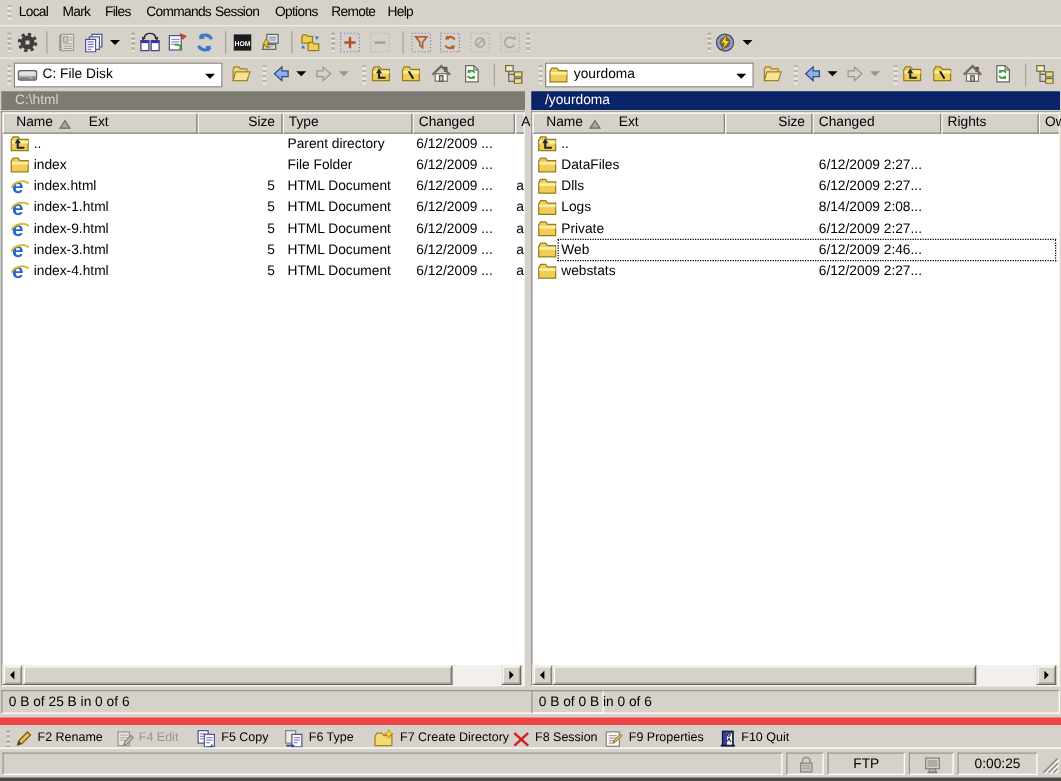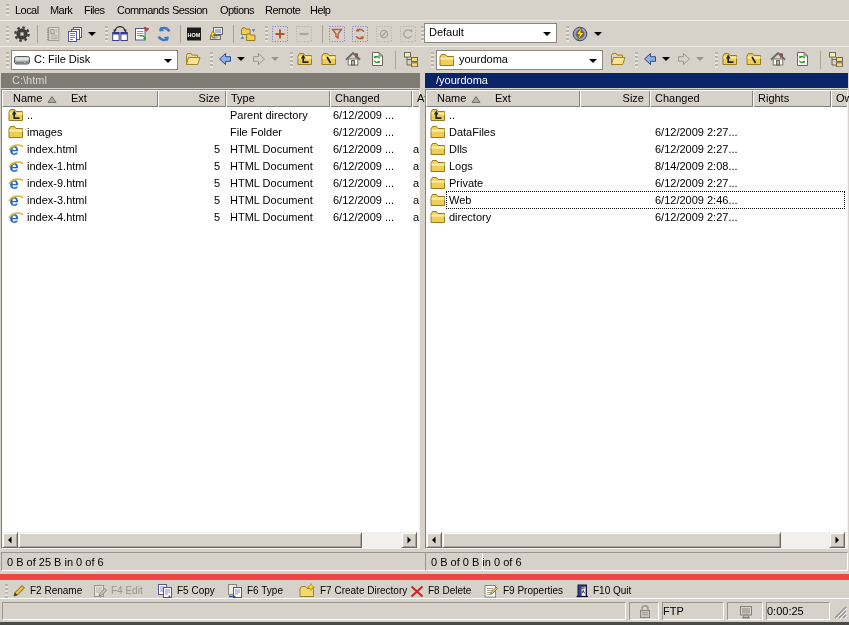--- a/index.html
+++ b/index.html
@@ -14,21 +14,21 @@
 .pathbar{position:absolute;height:15px;color:#d8d5ce;padding-left:11px;line-height:15px;top:73px !important}
 .lv{position:absolute;background:#fff;border-top:1px solid #828282;border-left:1px solid #828282;border-right:1px solid #f4f2ee;border-bottom:1px solid #f4f2ee}
 .hdr{position:absolute;left:0;right:0;top:0;height:17px;background:#d6d2ca;border-bottom:1px solid #828282;border-top:1px solid #fff;border-left:1px solid #fff}
 .hcell{position:absolute;top:0;height:16px;line-height:15px;border-right:1px solid #828282;box-shadow:1px 0 0 #fff}
 .row{position:absolute;height:17px;line-height:17px;left:0;right:0}
 .rowtxt{position:absolute;top:0;height:17px;line-height:16px;white-space:nowrap}
 .sbar{position:absolute;height:16px;background:#f2f0ec}
 .sbtn{position:absolute;top:0;width:16px;height:16px;background:#d6d2ca;border-top:1px solid #f2efe9;border-left:1px solid #f2efe9;border-right:1px solid #6c685e;border-bottom:1px solid #6c685e;box-shadow:inset 1px 1px 0 #fff,inset -1px -1px 0 #a8a49a}
 .thumb{position:absolute;top:0;height:16px;background:#d6d2ca;border-top:1px solid #f2efe9;border-left:1px solid #f2efe9;border-right:1px solid #6c685e;border-bottom:1px solid #6c685e;box-shadow:inset 1px 1px 0 #fff,inset -1px -1px 0 #a8a49a}
 .statusline{position:absolute;height:19px;line-height:19px;padding-left:5px;border:1px solid;border-color:#9a968c #fff #fff #9a968c}
-.spanel{position:absolute;top:3px;height:18px;line-height:17px;border:1px solid;border-color:#9a968c #fff #fff #9a968c;text-align:left}
+.spanel{position:absolute;top:3px;height:18px;line-height:17px;border:1px solid;border-color:#9a968c #fff #fff #9a968c;text-align:center}
 .btxt{position:absolute;top:0;height:22px;line-height:21px;white-space:nowrap}
 </style></head>
 <body>
 
 <div class="abs" id="menubar" style="left:0;top:0;width:849px;height:20px;background:#d6d2ca">
   <div class="grip" style="left:6px;top:4px;height:12px"></div>
   <span class="abs" style="left:15px;top:4px">Local</span>
   <span class="abs" style="left:50px;top:4px">Mark</span>
   <span class="abs" style="left:84px;top:4px">Files</span>
   <span class="abs" style="left:117px;top:4px">Commands</span>
@@ -136,24 +136,20 @@
         <rect x="0.5" y="0.5" width="15" height="15" fill="none" stroke="#b2aea4" stroke-width="1" stroke-dasharray="1 1.6"></rect>
         <circle cx="8" cy="8" r="3.6" fill="none" stroke="#aaa69c" stroke-width="1.4"></circle>
         <path d="M5 11 l6-6" stroke="#aaa69c" stroke-width="1.4"></path>
       </svg></div>
   <div class="icon" style="left:400px;top:5px"><svg width="16" height="16" viewBox="0 0 16 16">
         <rect x="0.5" y="0.5" width="15" height="15" fill="none" stroke="#b2aea4" stroke-width="1" stroke-dasharray="1 1.6"></rect>
         <path d="M11.5 9.5 a4 4 0 1 1 -1 -4.6" fill="none" stroke="#aaa69c" stroke-width="1.4"></path>
         <path d="M12.6 2.8 l-0.4 3.4 -3 -1.6 z" fill="#aaa69c"></path>
       </svg></div>
   <div class="grip" style="left:421px;top:5px;height:16px"></div>
-  <div class="combo" style="left:424px;top:2px;width:133px">
-    <span class="abs" style="left:4px;top:2px">Default</span>
-    <div class="ddarr" style="right:5px;top:8px"></div>
-  </div>
   <div class="grip" style="left:566px;top:5px;height:16px"></div>
   <div class="icon" style="left:572px;top:5px"><svg width="16" height="16" viewBox="0 0 16 16">
         <circle cx="8" cy="8" r="6.8" fill="#9aa2c0" stroke="#3c4462"></circle>
         <circle cx="8" cy="8" r="4.4" fill="#5c6890"></circle>
         <path d="M9.6 1.2 l-5.2 7.3 h3 l-2 6.3 6.6 -8.3 h-3.2 z" fill="#ffd822" stroke="#7a5c00" stroke-width=".8"></path>
       </svg></div>
   <div class="ddarr" style="left:594px;top:11px"></div>
 </div>
 
 <div class="abs" id="tb2" style="left:0;top:46px;width:849px;height:26px;background:#d6d2ca;border-top:1px solid #f0ede7">
@@ -304,21 +300,21 @@
           </svg></span>
         <span class="rowtxt" style="left:25px">..</span>
         <span class="rowtxt" style="left:228px">Parent directory</span>
         <span class="rowtxt" style="left:331px">6/12/2009 ...</span>
       </div>
       <div class="row" style="top:17px">
         <span style="position:absolute;left:6px;top:0px;width:16px;height:16px"><svg width="16" height="16" viewBox="0 0 16 16">
             <path d="M1 5 l1.5-2.5 h4 l1.5 2 h6.5 v9 h-13.5 z" fill="#f0cd54" stroke="#967c1e" stroke-width="1"></path>
             <path d="M1.5 5.5 h13 v2.2 h-13 z" fill="#fbeda6"></path>
           </svg></span>
-        <span class="rowtxt" style="left:25px">images</span>
+        <span class="rowtxt" style="left:25px">index</span>
         <span class="rowtxt" style="left:228px">File Folder</span>
         <span class="rowtxt" style="left:331px">6/12/2009 ...</span>
       </div>
       <div class="row" style="top:34px">
         <span style="position:absolute;left:6px;top:0px;width:16px;height:16px"><svg width="16" height="16" viewBox="0 0 16 16">
             <text x="1.6" y="13.6" font-family="Liberation Sans" font-size="16.5px" font-weight="bold" fill="#2468cc">e</text>
             <path d="M1.2 9.2 C2.8 4.4, 11.6 2.2, 14.9 5.8" fill="none" stroke="#dcb830" stroke-width="1.6"></path>
           </svg></span>
         <span class="rowtxt" style="left:25px">index.html</span>
         <span class="rowtxt" style="left:156px;width:62px;text-align:right">5</span>
@@ -449,21 +445,21 @@
             <path d="M1.5 5.5 h13 v2.2 h-13 z" fill="#fbeda6"></path>
           </svg></span>
         <span class="rowtxt" style="left:23px">Web</span>
         <span class="rowtxt" style="left:229px">6/12/2009 2:46...</span>
       </div>
       <div class="row" style="top:102px">
         <span style="position:absolute;left:4px;top:0px;width:16px;height:16px"><svg width="16" height="16" viewBox="0 0 16 16">
             <path d="M1 5 l1.5-2.5 h4 l1.5 2 h6.5 v9 h-13.5 z" fill="#f0cd54" stroke="#967c1e" stroke-width="1"></path>
             <path d="M1.5 5.5 h13 v2.2 h-13 z" fill="#fbeda6"></path>
           </svg></span>
-        <span class="rowtxt" style="left:23px">directory</span>
+        <span class="rowtxt" style="left:23px">webstats</span>
         <span class="rowtxt" style="left:229px">6/12/2009 2:27...</span>
       </div>
     </div>
   <div class="sbar" style="left:0;bottom:0;width:421px">
     <div class="sbtn" style="left:0">
         <svg width="14" height="14" viewBox="0 0 14 14" style="position:absolute;left:0;top:0">
           <path d="M8.5 3.5 l-3.5 3.5 3.5 3.5 z" fill="#000"></path>
         </svg>
       </div>
     <div class="thumb" style="left:16px;width:339px"></div>
@@ -508,21 +504,21 @@
       </svg></div>
   <div class="btxt" style="left:247px">F6 Type</div>
   <div class="icon" style="left:299px;top:3px"><svg width="16" height="16" viewBox="0 0 16 16">
         <path d="M1 6 l1.5-2.5 h4 l1.5 2 h6.5 v8 h-13.5 z" fill="#f6d872" stroke="#a08324"></path>
         <path d="M12 0.5 l1 2.6 2.6 1 -2.6 1 -1 2.6 -1 -2.6 -2.6 -1 2.6 -1 z" fill="#ffe14a" stroke="#c09000" stroke-width=".7"></path>
       </svg></div>
   <div class="btxt" style="left:320px">F7 Create Directory</div>
   <div class="icon" style="left:409px;top:3px"><svg width="16" height="16" viewBox="0 0 16 16">
         <path d="M2.5 3.5 l11 10 M13.5 3.5 l-11 10" stroke="#cc2222" stroke-width="2"></path>
       </svg></div>
-  <div class="btxt" style="left:428px">F8 Delete</div>
+  <div class="btxt" style="left:428px">F8 Session</div>
   <div class="icon" style="left:483px;top:3px"><svg width="16" height="16" viewBox="0 0 16 16">
         <rect x="2" y="2.5" width="10.5" height="11.5" fill="#fdfdfa" stroke="#8a867c"></rect>
         <path d="M4 5.5 h6.5 M4 7.5 h6.5 M4 9.5 h6.5 M4 11.5 h4.5" stroke="#a8a49a" stroke-width="1"></path>
         <path d="M14.5 5.5 l-5 5 -1.8 .6 .6 -1.8 5 -5 z" fill="#ecd06a" stroke="#7a5c10" stroke-width=".8"></path>
       </svg></div>
   <div class="btxt" style="left:503px">F9 Properties</div>
   <div class="icon" style="left:574px;top:3px"><svg width="16" height="16" viewBox="0 0 16 16">
         <rect x="4" y="2" width="8.5" height="11.5" fill="#31419c" stroke="#141432"></rect>
         <rect x="7.6" y="3.8" width="4" height="9.7" fill="#f4f6fa"></rect>
         <path d="M9 6 a1.1 1.1 0 1 1 0.01 0 M9.5 7.2 l-1.6 3 M9.3 8 l1.4 2.4" stroke="#333" stroke-width="1" fill="none"></path>

